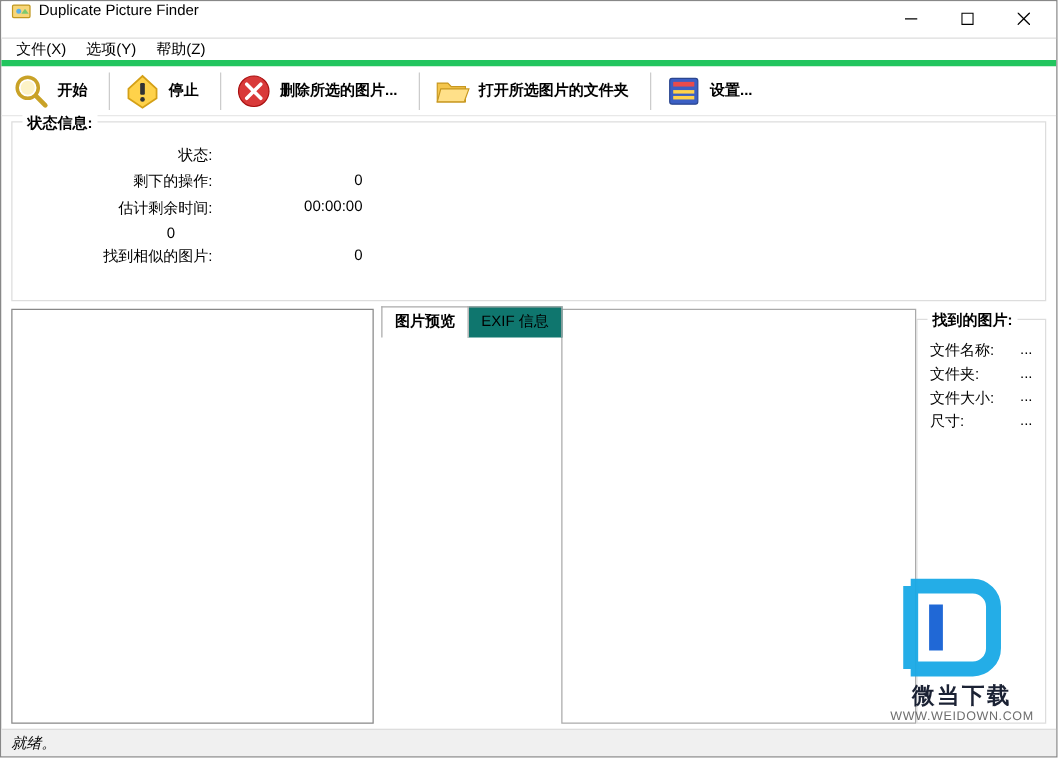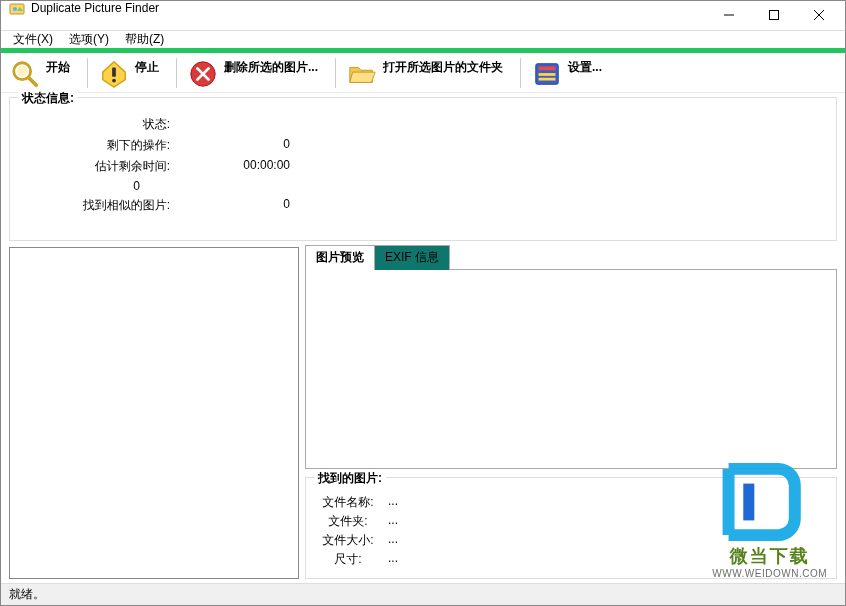--- a/index.html
+++ b/index.html
@@ -49,20 +49,21 @@
   padding: 2px 6px;
   gap: 6px;
   border-bottom: 1px solid #e8e8e8;
 }
 .sep {
   width: 1px; height: 30px; background: #ccc; margin: 0 2px;
 }
 .tool-btn {
   height: 34px;
   display: flex;
+  align-items: center;
   padding: 2px 8px 2px 2px;
   border: 1px solid transparent;
   border-radius: 3px;
   cursor: default;
 }
 .tool-btn .icon { width: 30px; height: 30px; margin-right: 6px; }
 .tool-btn .label { font-weight: bold; }
 
 
 .groupbox {
@@ -91,22 +92,20 @@
   gap: 6px;
 }
 .left-list {
   width: 290px;
   border: 1px solid #888;
   background: #fff;
 }
 .right-col {
   flex: 1;
   display: flex;
-  flex-direction: column;
-  text-align: center;
 }
 
 
 .tabs {
   display: flex;
   height: 22px;
   align-items: flex-end;
 }
 .tab {
   padding: 3px 10px 4px 10px;
@@ -149,35 +148,35 @@
 
 
 .statusbar {
   height: 22px;
   background: #f0f0f0;
   border-top: 1px solid #ddd;
   display: flex;
   align-items: center;
   padding: 0 8px;
 }
-.statusbar .left { flex: 1; }
+.statusbar .left { flex: 1; font-style: italic; }
 
 
 .watermark {
   position: absolute;
   right: 18px;
   bottom: 26px;
   text-align: center;
   pointer-events: none;
   opacity: 0.95;
 }
 .watermark .logo {
   width: 92px; height: 92px;
 }
-.watermark .txt1 { font-size: 18px; font-weight: bold; color: #4d7c0f; margin-top: -4px; letter-spacing: 2px;}
+.watermark .txt1 { font-size: 18px; font-weight: bold; color: #0f172a; margin-top: -4px; letter-spacing: 2px;}
 .watermark .txt2 { font-size: 10px; color: #666; letter-spacing: 0.5px;}
 
 svg { display: block; }
 </style>
 </head>
 <body>
 
 <div class="titlebar">
   <span class="app-icon">
     <svg viewBox="0 0 16 16">

